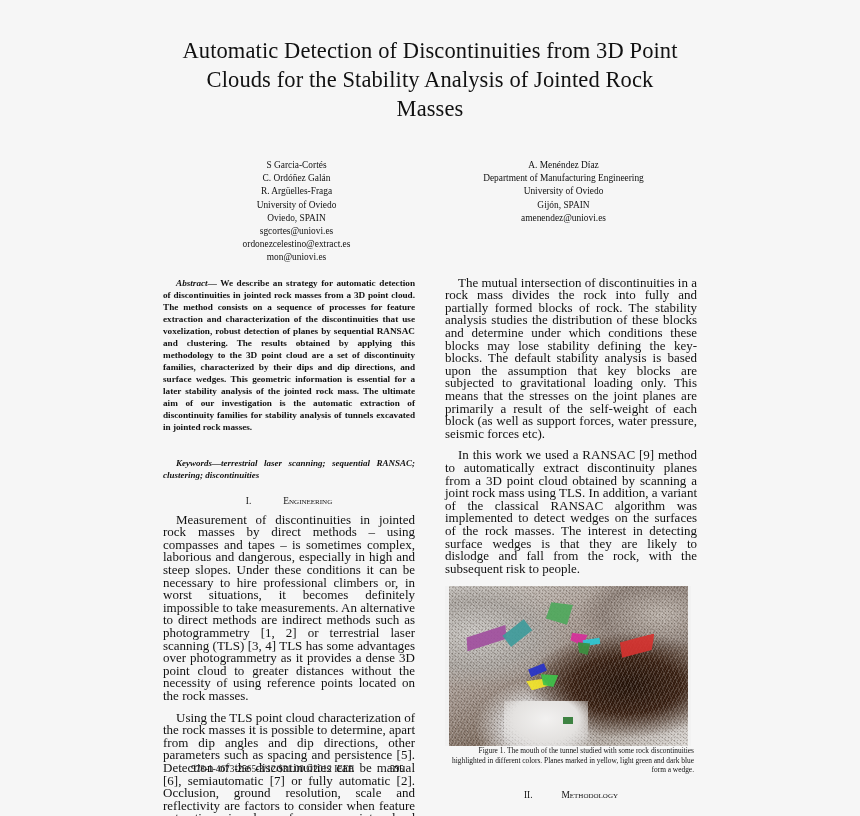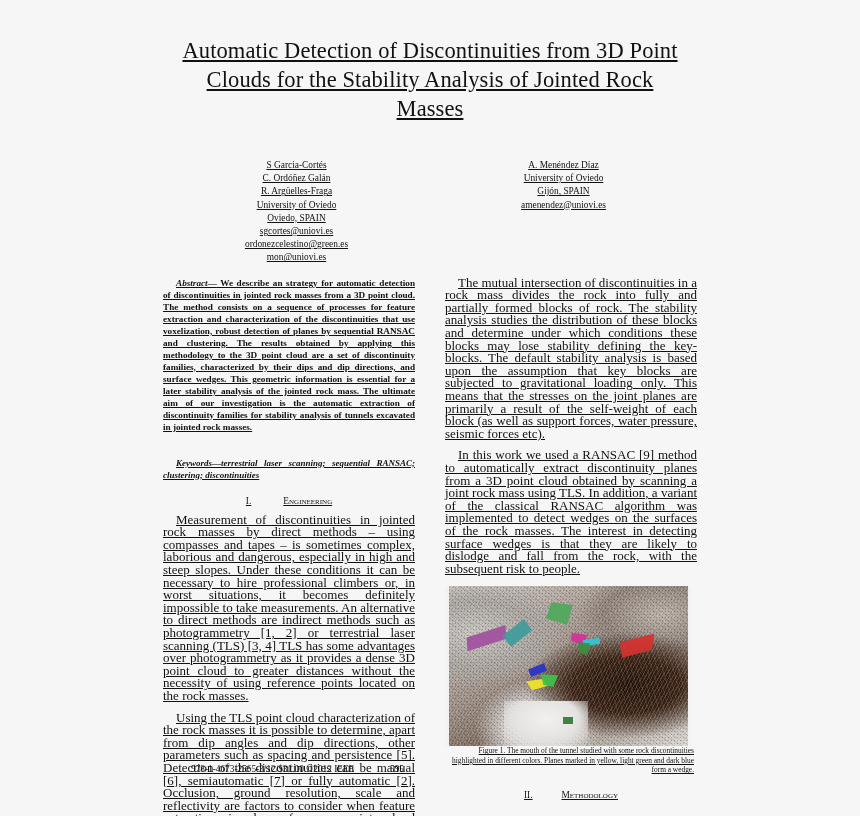--- a/index.html
+++ b/index.html
@@ -19,21 +19,20 @@
     height: 816px;
     background: #f6f6f6;
     overflow: hidden;
   }
   .sheet {
     position: absolute;
     left: 163px;
     top: 0px;
     width: 534px;
     height: 651px;
-    text-decoration: underline;
   }
 
   
   .title {
     font-size: 22.5px;
     line-height: 29px;
     text-align: center;
     margin: 36px 8px 0 8px;
     font-weight: normal;
     letter-spacing: 0.1px;
@@ -208,26 +207,27 @@
 
     <div class="authors">
 
       <div class="author-col left">
         <span class="author-line">S Garcia-Cortés</span>
         <span class="author-line">C. Ordóñez Galán</span>
         <span class="author-line">R.  Argüelles-Fraga</span>
         <span class="author-line">University of Oviedo</span>
         <span class="author-line">Oviedo, SPAIN</span>
         <span class="author-line">sgcortes@uniovi.es</span>
-        <span class="author-line">ordonezcelestino@green.es</span>
+        <span class="author-line">ordonezcelestino@extract.es</span>
         <span class="author-line">mon@uniovi.es</span>
       </div>
 
       <div class="author-col right">
         <span class="author-line">A.  Menéndez Díaz</span>
+        <span class="author-line">Department of Manufacturing Engineering</span>
         <span class="author-line">University of Oviedo</span>
         <span class="author-line">Gijón, SPAIN</span>
         <span class="author-line">amenendez@uniovi.es</span>
       </div>
 
     </div>
 
     <div class="columns">
 
       <div class="col left">

